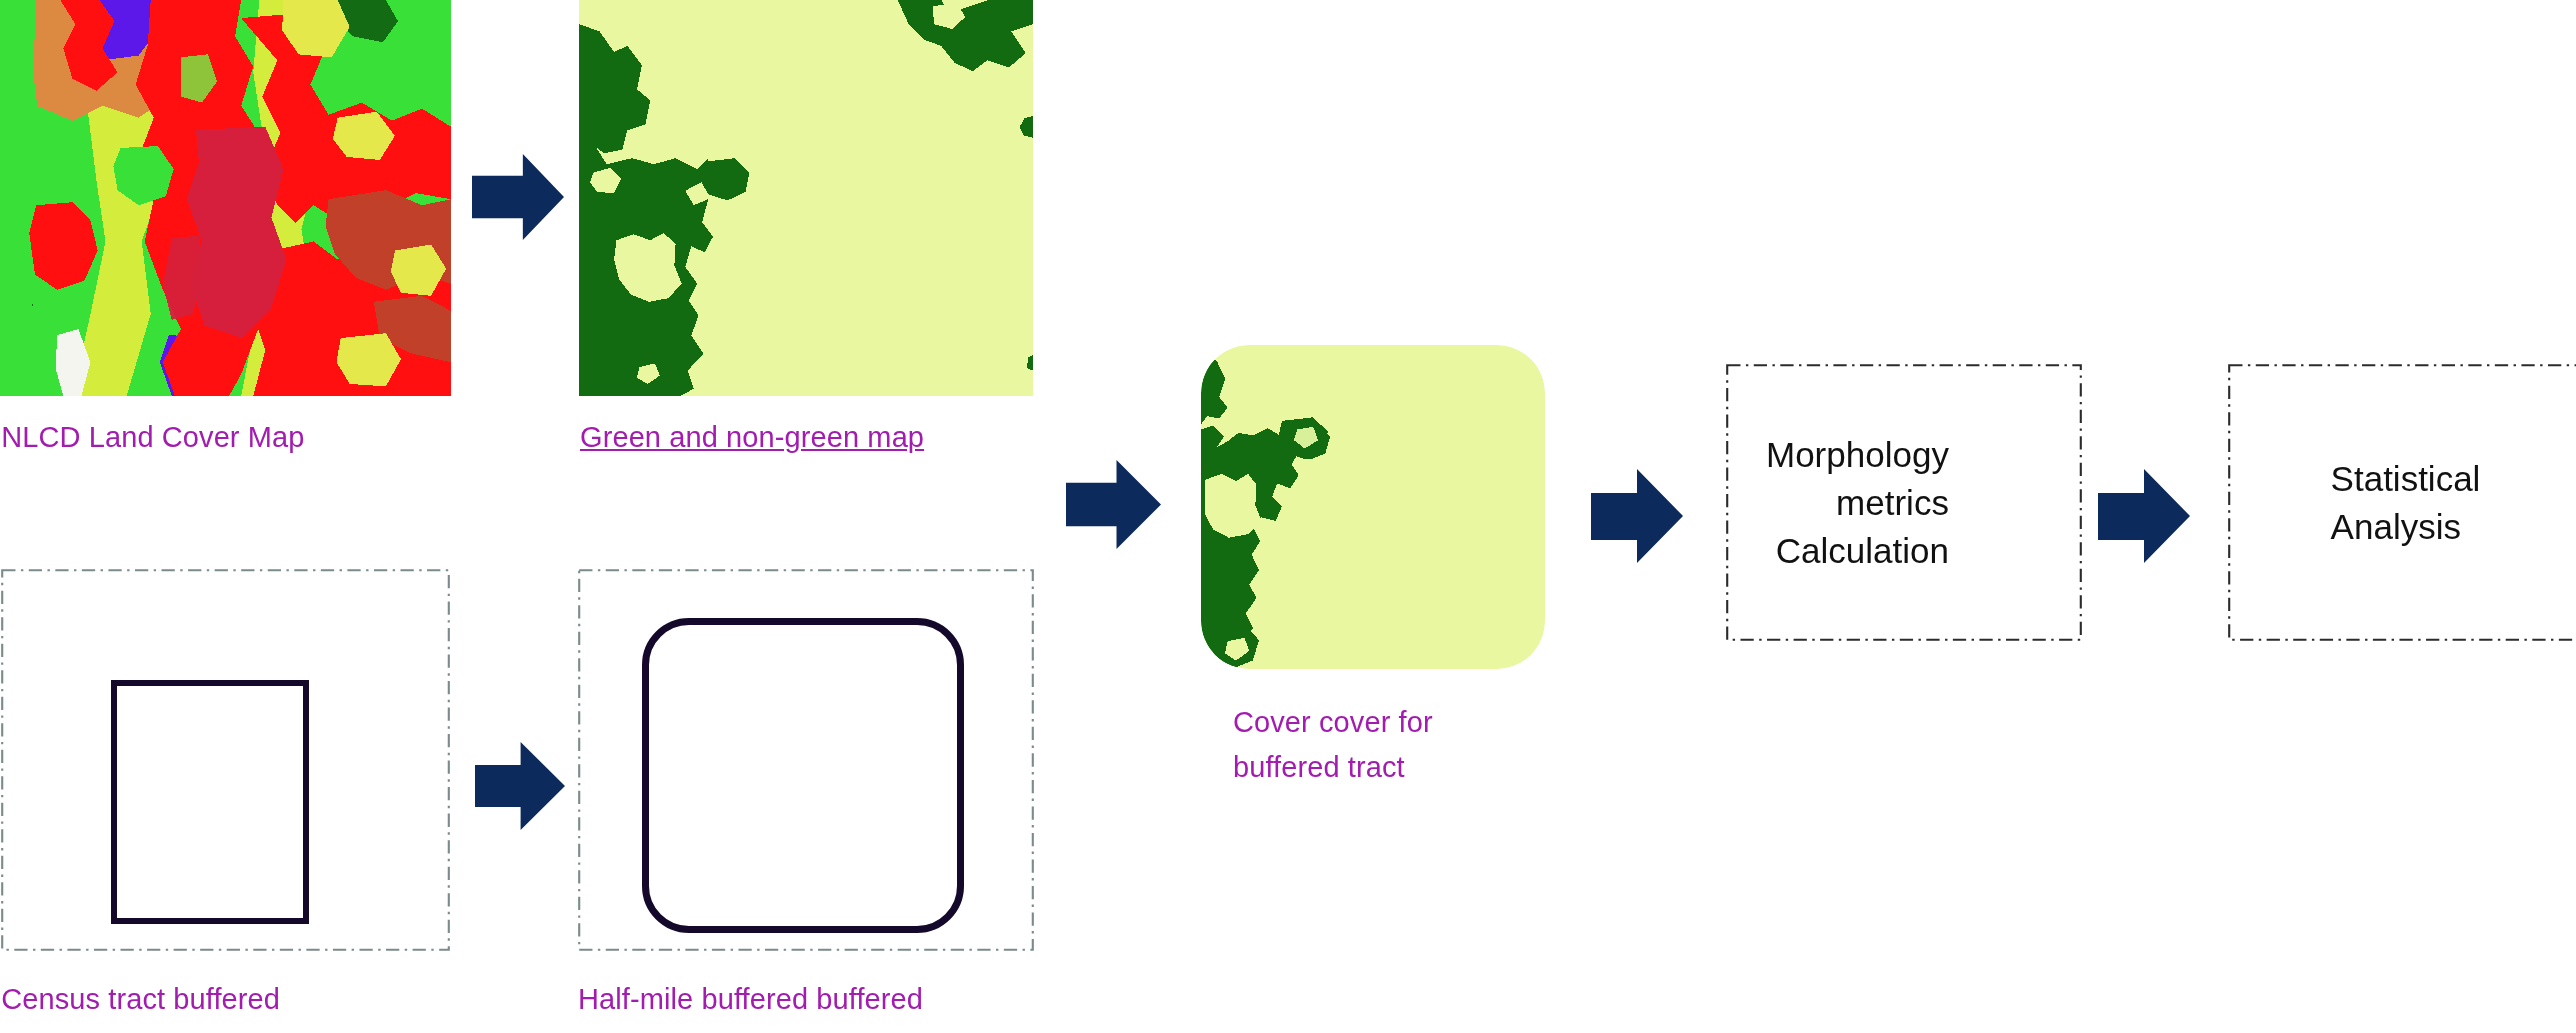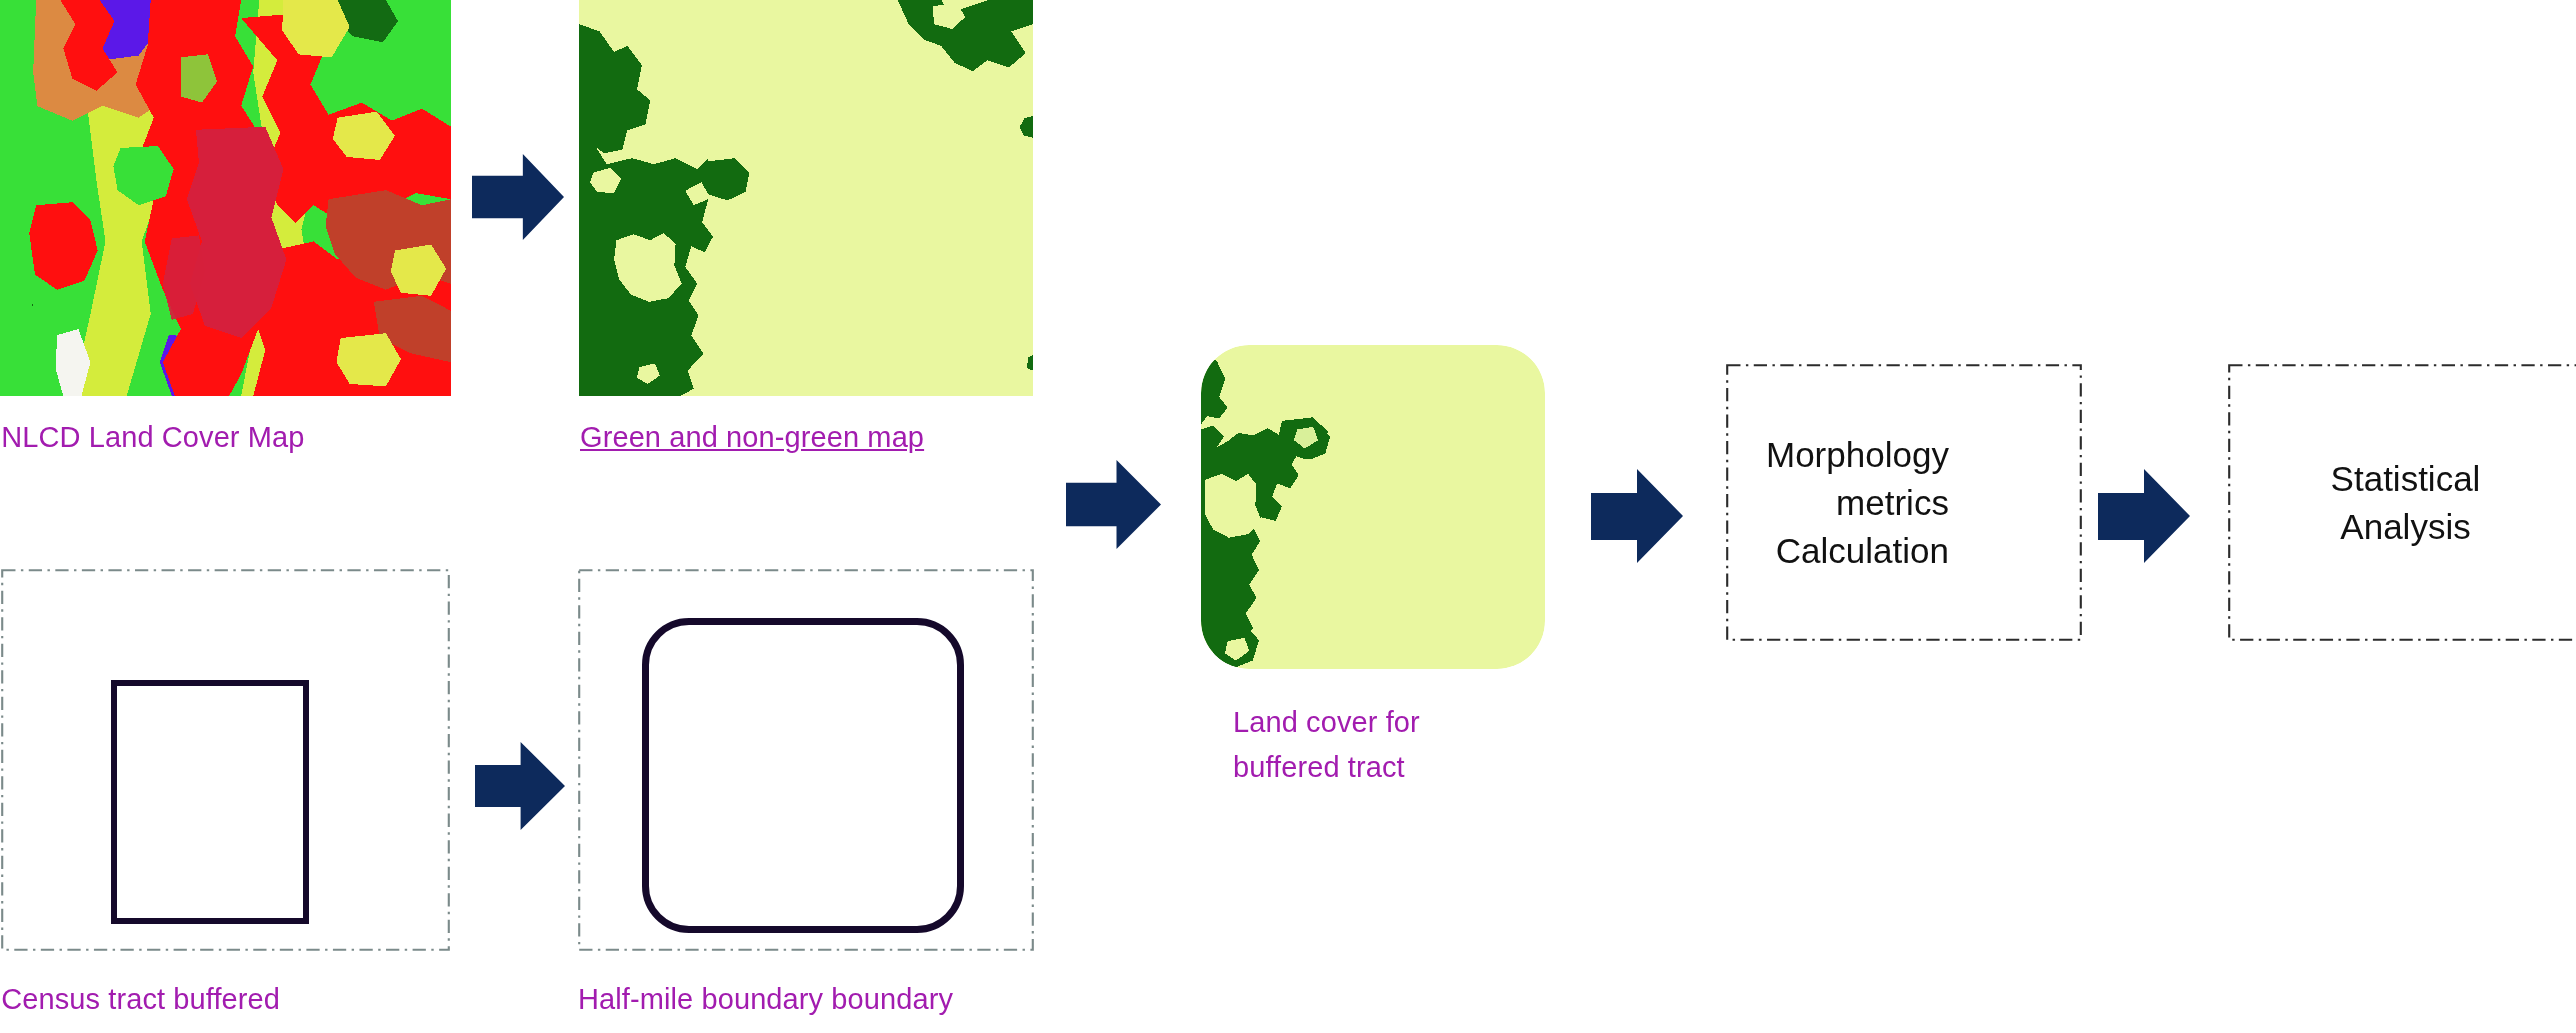--- a/index.html
+++ b/index.html
@@ -68,21 +68,21 @@
     align-items:center;
   }
   .procbox .ptext{
     font-size:35px;
     line-height:48px;
     color:#111111;
     white-space:pre-line;
   }
   .procbox.left .ptext{padding-left:40px;text-align:left;}
   .procbox.center{justify-content:center;}
-  .procbox.center .ptext{text-align:center;}
+  .procbox.center .ptext{text-align:left;}
 
   
   .arrow{position:absolute;}
   .arrow svg{display:block;width:100%;height:100%;}
 </style>
 </head>
 <body>
 
 <div id="canvas">
 
@@ -184,21 +184,21 @@
 
   <div class="dashdot" style="left:578px;top:569px;width:456px;height:382px;border:0;">
     <div class="frame">
       <svg viewBox="0 0 756 634" preserveAspectRatio="none">
         <rect x="2" y="2" width="752" height="630" fill="none" stroke="#7b8a8a" stroke-width="3.5" stroke-dasharray="22 9 4 9"></rect>
       </svg>
     </div>
     <div class="buffer-round" style="left:64px;top:49px;width:322px;height:315px;"></div>
   </div>
 
-  <div class="abs caption" style="left:578px;top:977px;width:663px;">Half-mile boundary boundary</div>
+  <div class="abs caption" style="left:578px;top:977px;width:663px;">Half-mile buffered buffered</div>
 
   <div class="arrow" style="left:1066px;top:460px;width:95px;height:89px;">
     <svg viewBox="0 0 158 148" preserveAspectRatio="none">
       <polygon points="0,38 84,38 84,0 158,74 84,148 84,110 0,110" fill="#0d2a5c"></polygon>
     </svg>
   </div>
 
   <div class="tile" style="left:1201px;top:345px;width:344px;height:324px;border-radius:48px;">
     <svg viewBox="0 0 570 538" preserveAspectRatio="none" shape-rendering="crispEdges">
       <defs>
@@ -223,21 +223,21 @@
         <path fill="#126b10" d="M134 126 L186 120 L210 144 L204 176 L174 190 L142 180 L128 154 Z"></path>
 
         <path fill="#d9f09a" d="M160 140 L186 136 L194 158 L172 172 L154 158 Z"></path>
 
         <path fill="#126b10" d="M34 476 L74 466 L96 490 L86 524 L50 538 L22 520 L18 496 Z"></path>
         <path fill="#e9f7a0" d="M44 492 L72 486 L80 508 L58 524 L40 512 Z"></path>
       </g>
     </svg>
   </div>
 
-  <div class="abs caption" style="left:1233px;top:700px;width:386px;">Land cover for
+  <div class="abs caption" style="left:1233px;top:700px;width:386px;">Cover cover for
 buffered tract</div>
 
   <div class="arrow" style="left:1591px;top:469px;width:92px;height:94px;">
     <svg viewBox="0 0 152 156" preserveAspectRatio="none">
       <polygon points="0,40 76,40 76,0 152,78 76,156 76,118 0,118" fill="#0d2a5c"></polygon>
     </svg>
   </div>
 
   <div class="procbox left" style="left:1726px;top:364px;width:356px;height:277px;">
     <div class="frame">

